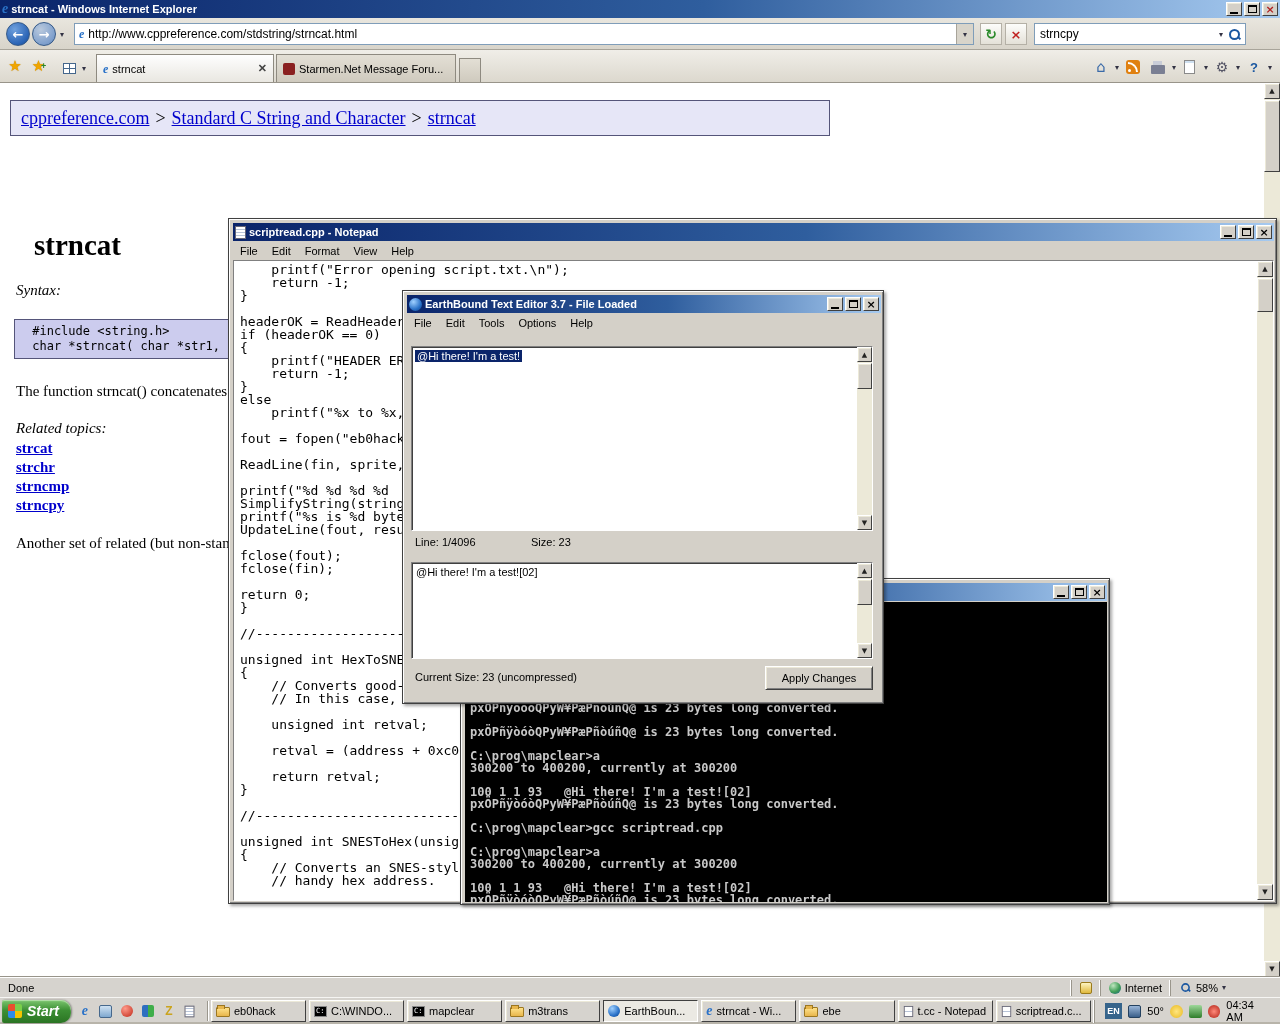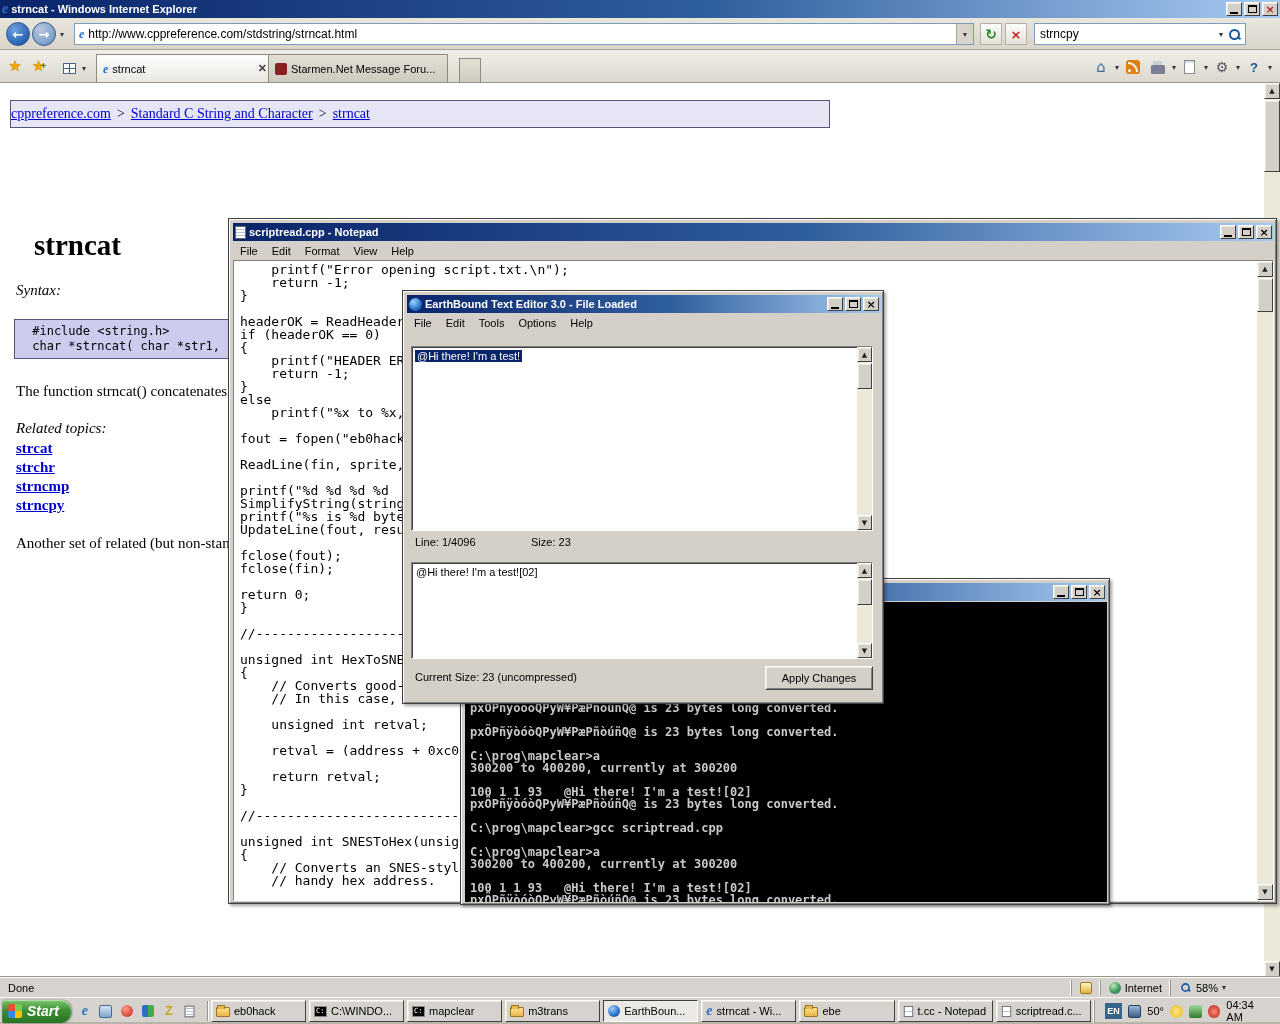--- a/index.html
+++ b/index.html
@@ -92,23 +92,23 @@
   .printer-ic { width:14px; height:9px; background:#7a7f93; border-radius:1px; position:relative; margin-top:4px; }
   .printer-ic::before { content:""; position:absolute; left:2px; top:-4px; width:9px; height:4px; background:#c9cdd8; }
   .page-ic { width:11px; height:14px; background:#fff; border:1px solid #8a8a8a;
              box-shadow:inset 0 2px 0 #cfe0f0; }
   .gear-g { font-size:14px; color:#556; font-family:"DejaVu Sans",sans-serif; }
   .help-g { color:#1a57a0; font-size:13px; font-weight:bold; }
 
   
   .ie-content { position:absolute; left:0; top:83px; width:1280px; height:894px; background:#fff;
                 font-family:"Liberation Serif", serif; }
-  .crumb-box { position:absolute; left:10px; top:17px; width:820px; height:28px;
+  .crumb-box { position:absolute; left:10px; top:17px; width:820px; height:36px;
                background:#e6e6f7; border:1px solid #55557a; display:flex; align-items:center;
-               font-size:14px; gap:6px; }
+               padding-left:10px; font-size:18px; gap:6px; }
   .crumb-box a, .rlink { color:#0000cc; text-decoration:underline; }
   .page-h1 { position:absolute; left:34px; top:146px; font-size:29px; font-weight:bold; }
   .syntax-lbl { position:absolute; left:16px; top:199px; font-style:italic; font-size:15px; }
   .code-box { position:absolute; left:14px; top:236px; width:600px; height:40px;
               background:#ccccee; border:1px solid #55557a; padding:4px 0 0 10px;
               font-family:"DejaVu Sans Mono", monospace; font-size:12px; line-height:15px; white-space:pre; }
   .desc-line { position:absolute; left:16px; top:300px; font-size:15px; white-space:nowrap; }
   .related-lbl { position:absolute; left:16px; top:337px; font-style:italic; font-size:15px; }
   .rlink { position:absolute; left:16px; font-size:15px; font-weight:bold; }
   .another-line { position:absolute; left:16px; top:452px; font-size:15px; white-space:nowrap; }
@@ -245,21 +245,21 @@
     <div class="cmdbar-ic" style="position:absolute;left:58px;top:7px;">
         <span class="qt-grid"></span>
       </div>
     <span class="caret" style="position:absolute;left:82px;top:14px;">▾</span>
 
     <div class="tab tab-active" style="left:96px;width:178px;">
       <span class="e-ic" style="font-size:12px;margin-right:4px;">e</span>
       <span>strncat</span>
       <span class="tab-close" style="margin-left:auto;">✕</span>
     </div>
-    <div class="tab tab-idle" style="left:268px;width:180px;">
+    <div class="tab tab-idle" style="left:276px;width:180px;">
       <span style="width:12px;height:12px;background:#8a2020;border-radius:2px;margin-right:4px;flex:0 0 auto;"></span>
       <span>Starmen.Net Message Foru...</span>
     </div>
     <div class="tab-stub" style="left:459px;"></div>
 
     <div style="position:absolute;right:8px;top:6px;display:flex;align-items:center;gap:3px;">
       <span class="cmdbar-ic">
           <span class="home-g">⌂</span>
         </span>
       <span class="caret">▾</span>
@@ -447,21 +447,21 @@
 100 1 1 93   @Hi there! I'm a test![02]
 pxÖPñÿòóòQPyW¥PæPñòúñQ@ is 23 bytes long converted.
 
 C:\prog\mapclear&gt;</pre>
   </div>
 </div>
 
 <div class="win eb-win">
   <div class="titlebar eb-title">
     <span class="globe"></span>
-    <span class="tb-text">EarthBound Text Editor 3.0 - File Loaded</span>
+    <span class="tb-text">EarthBound Text Editor 3.7 - File Loaded</span>
     <span class="cap">
       <span class="cap-btn">
           <span class="g-min"></span>
         </span>
       <span class="cap-btn">
           <span class="g-max"></span>
         </span>
       <span class="cap-btn">×</span>
     </span>
   </div>

